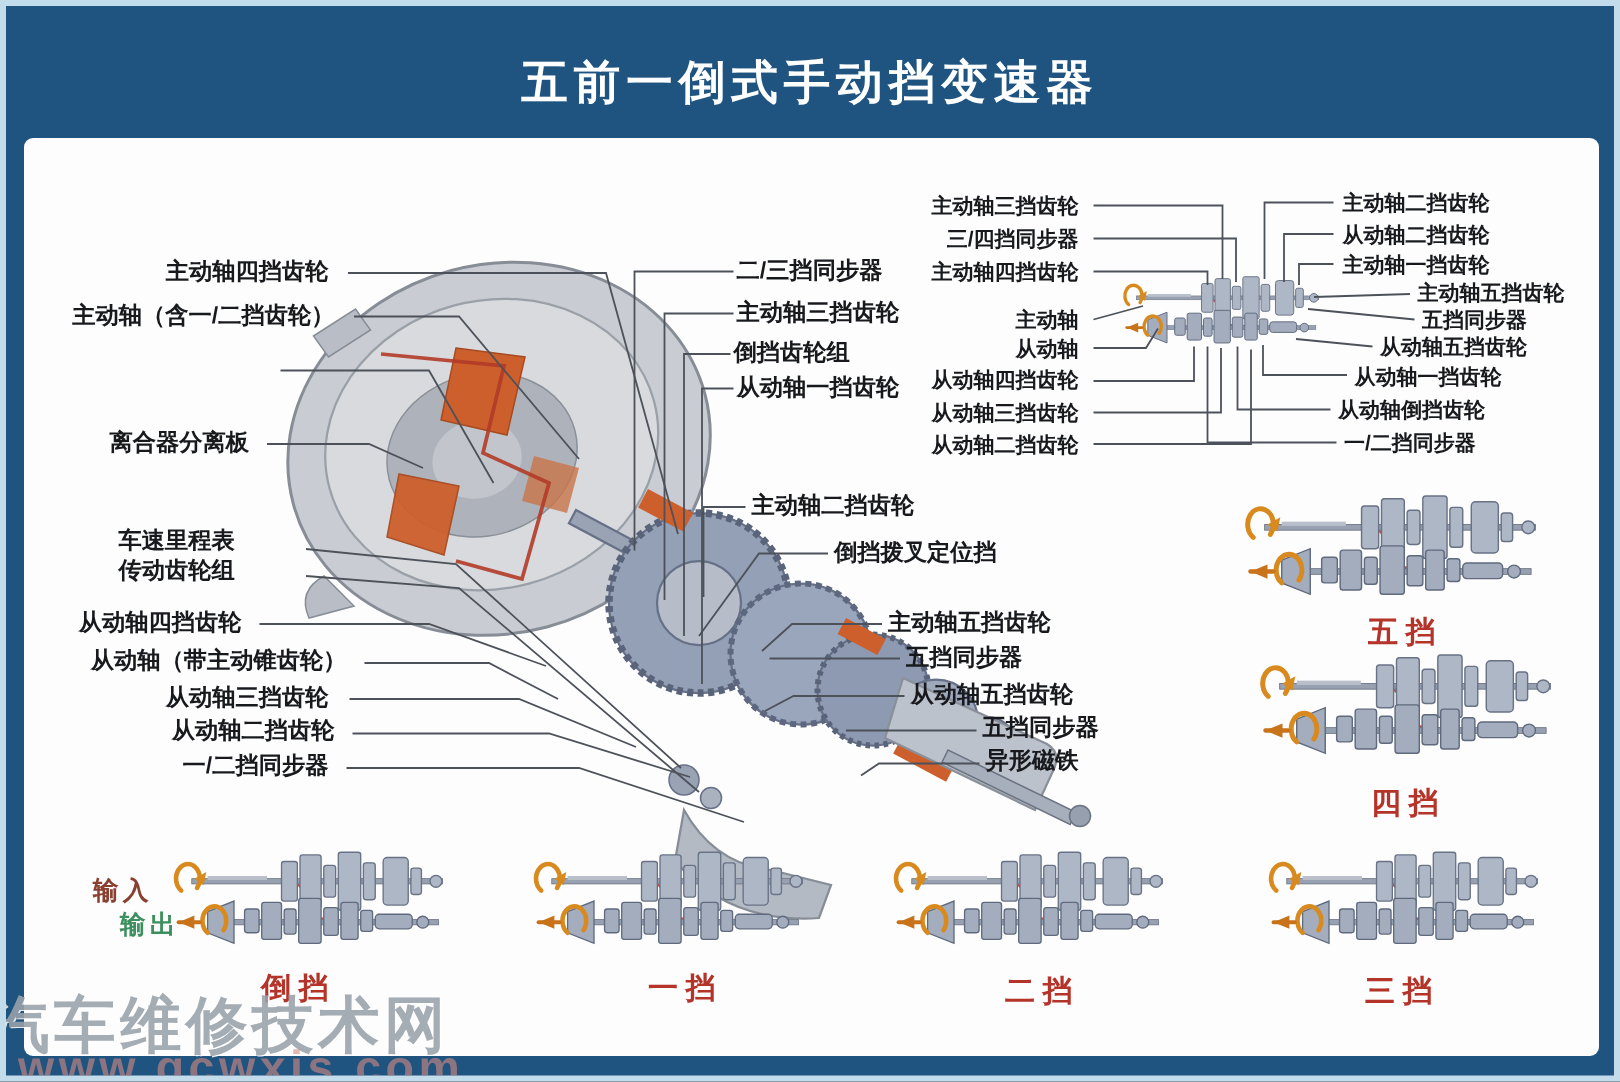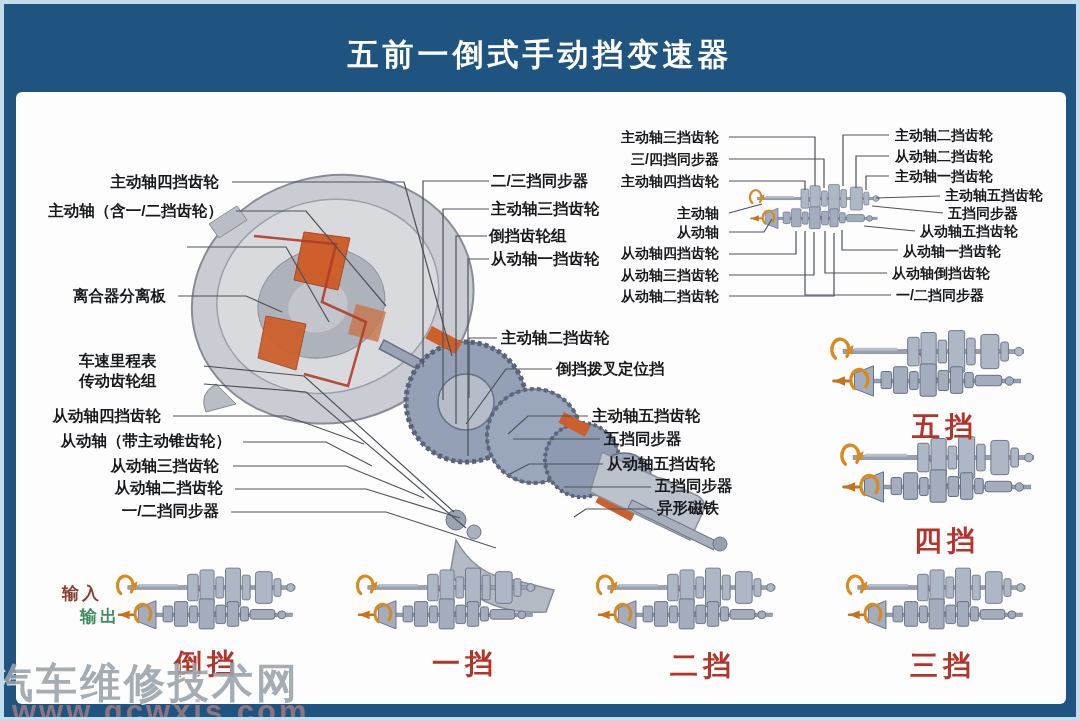--- a/index.html
+++ b/index.html
@@ -19,21 +19,21 @@
   }
   .art{position:absolute;left:0;top:0;width:1080px;height:721px;}
   .lbl{
     position:absolute;font-size:15.5px;line-height:20px;font-weight:700;
     color:#17191d;white-space:nowrap;
   }
   .ra{text-align:right;}
   .ml{white-space:pre-line;line-height:20px;}
   .sm{font-size:14px;line-height:18px;}
   .gearcap{
-    position:absolute;font-size:28px;font-weight:700;color:#B5342A;
+    position:absolute;font-size:20px;font-weight:700;color:#B5342A;
     letter-spacing:5px;white-space:nowrap;font-family:Liberation Serif, serif;
   }
   .flow-in{position:absolute;font-size:17px;font-weight:700;color:#8A4031;letter-spacing:3px;}
   .flow-out{position:absolute;font-size:17px;font-weight:700;color:#3D8F5F;letter-spacing:3px;}
   .wm-name{
     position:absolute;left:-12px;top:652px;font-size:41px;font-weight:700;
     color:#9aa2ab;opacity:.88;letter-spacing:3px;white-space:nowrap;
     text-shadow:1px 1px 0 #ffffff;
   }
   .wm-url{

